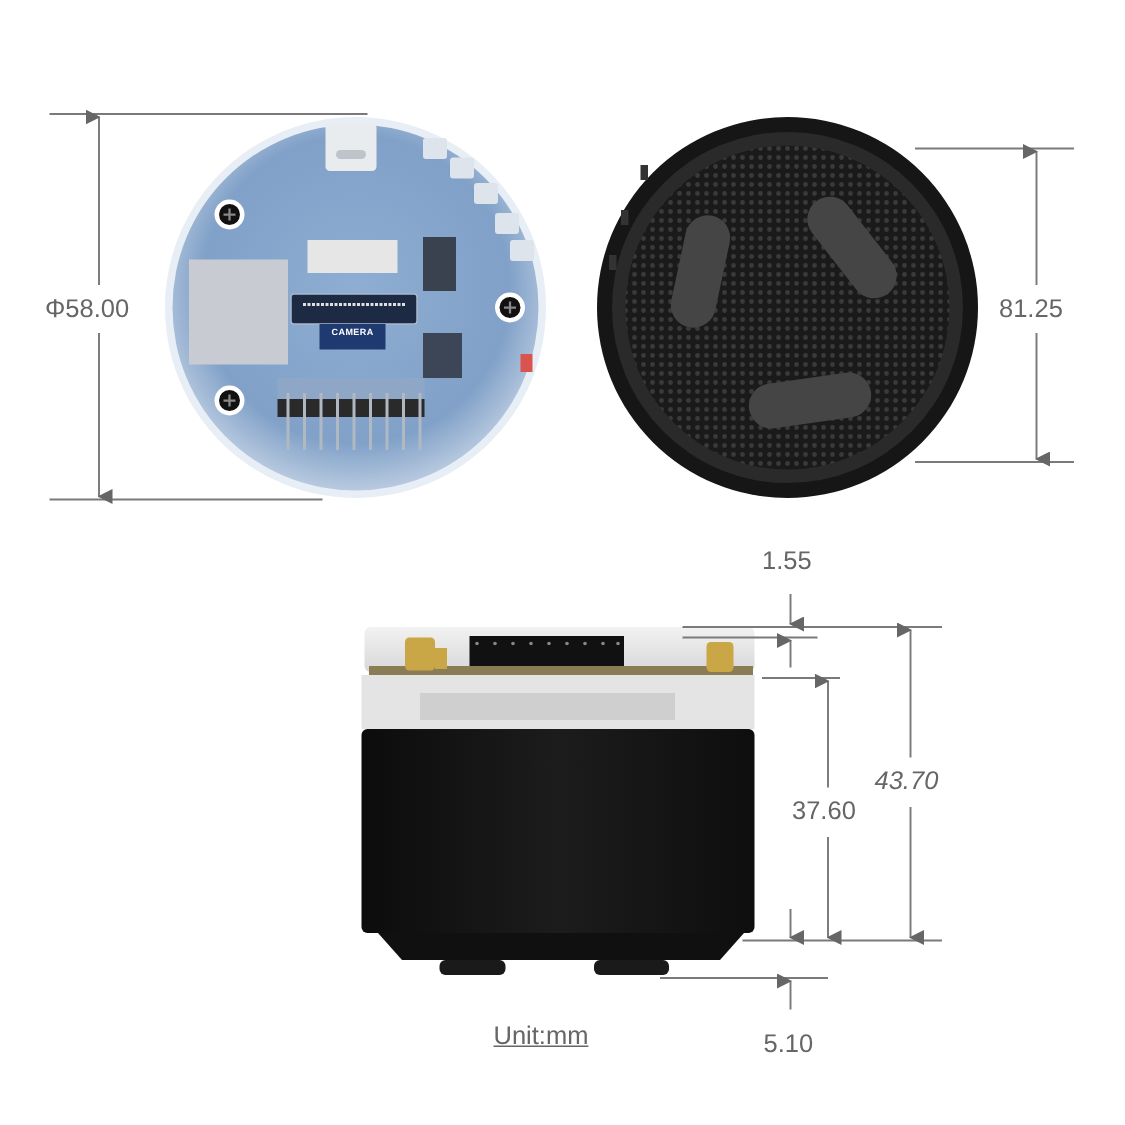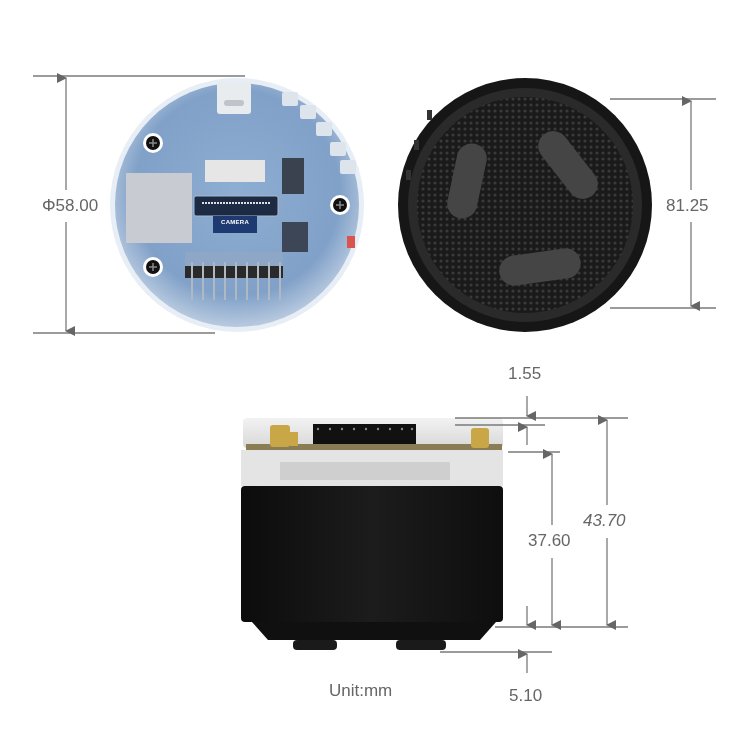--- a/index.html
+++ b/index.html
@@ -182,25 +182,25 @@
     <line x1="607" y1="420" x2="607" y2="505" marker-start="url(#arr)"></line>
     <line x1="607" y1="538" x2="607" y2="625" marker-end="url(#arr)"></line>
 
     <line x1="527" y1="606" x2="527" y2="625" marker-end="url(#arr)"></line>
     <line x1="527" y1="654" x2="527" y2="673" marker-start="url(#arr)"></line>
   </g>
 </svg>
 
 <div class="abs" style="left:221px; top:219px; font-size:6px; color:#ffffff; font-weight:bold; letter-spacing:0.3px;">CAMERA</div>
 
-<div class="dim-label" style="left:40px; top:196px;">Φ58.00</div>
+<div class="dim-label" style="left:28px; top:196px;">Φ58.00</div>
 
 <div class="dim-label" style="left:664px; top:196px;">81.25</div>
 
 <div class="dim-label" style="left:506px; top:364px;text-align:right;">1.55</div>
 
 <div class="dim-label" style="left:526px; top:531px;">37.60</div>
 
 <div class="dim-label" style="left:581px; top:511px;font-style:italic;">43.70</div>
 
 <div class="dim-label" style="left:507px; top:686px;text-align:right;">5.10</div>
 
-<div class="dim-label" style="left:327px; top:681px;">Unit:mm</div>
+<div class="dim-label" style="left:327px; top:681px;text-decoration:underline;">Unit:mm</div>
 
 </body></html>

